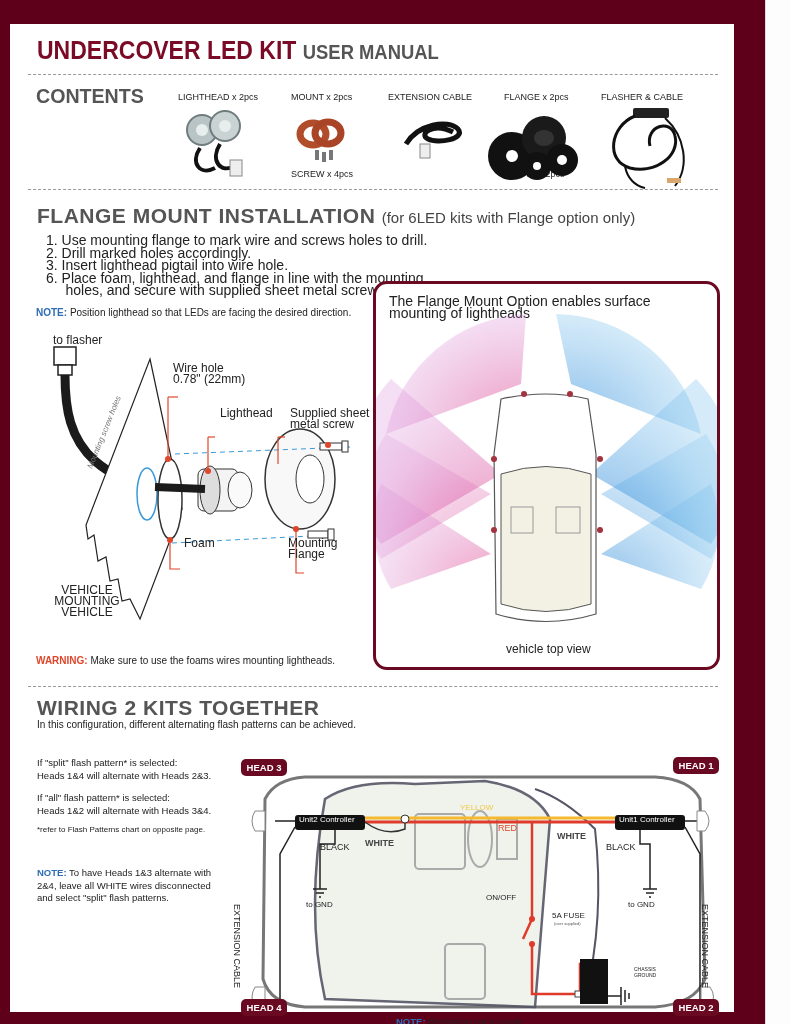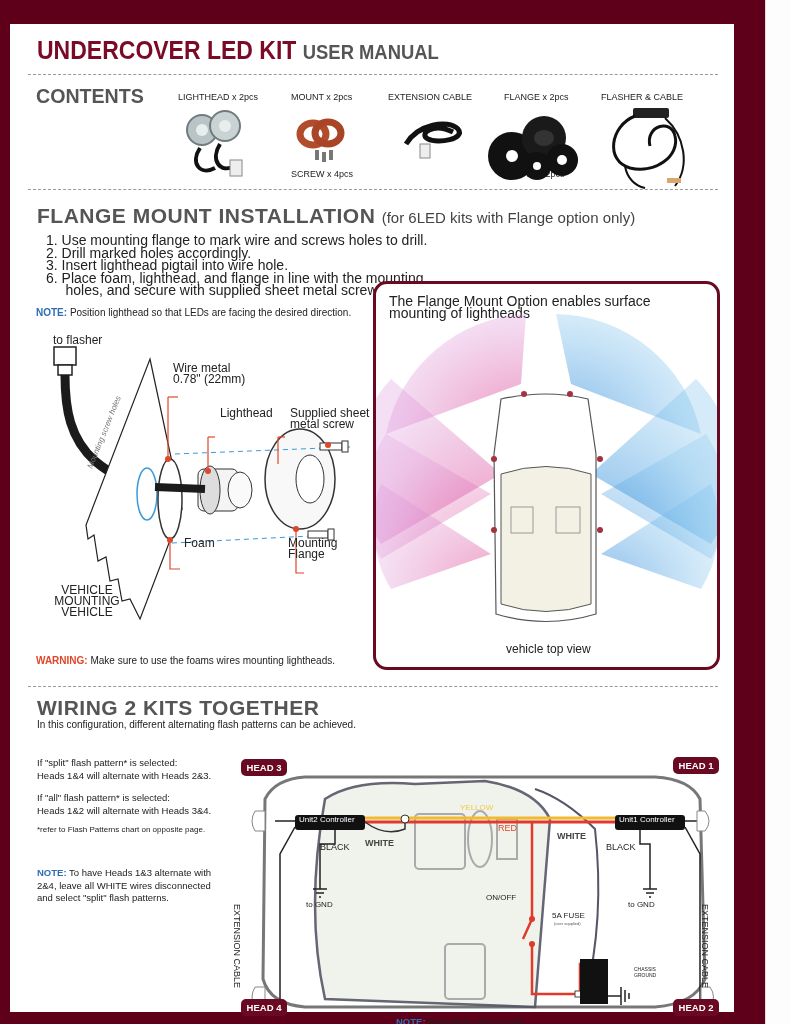--- a/index.html
+++ b/index.html
@@ -151,21 +151,21 @@
         <circle cx="198" cy="142" r="3"></circle>
         <circle cx="318" cy="116" r="3"></circle>
       <circle cx="160" cy="211" r="3"></circle>
         <circle cx="286" cy="200" r="3"></circle>
     </g>
     <text x="82" y="140" font-size="8" fill="#777" transform="rotate(-68 82 140)" font-style="italic" font-family="Liberation Sans, sans-serif">Mounting screw holes</text>
   </svg>
 
   <div class="abs lbl" style="left:43px;top:311px">to flasher</div>
   <div class="abs lbl" style="left:163px;top:339px">
-    <div>Wire metal</div>
+    <div>Wire hole</div>
     <div>0.78" (22mm)</div>
   </div>
   <div class="abs lbl" style="left:210px;top:384px">Lighthead</div>
   <div class="abs lbl" style="left:280px;top:384px">
     <div>Supplied sheet</div>
     <div>metal screw</div>
   </div>
   <div class="abs lbl" style="left:174px;top:514px">Foam</div>
   <div class="abs lbl" style="left:278px;top:514px">
     <div>Mounting</div>

